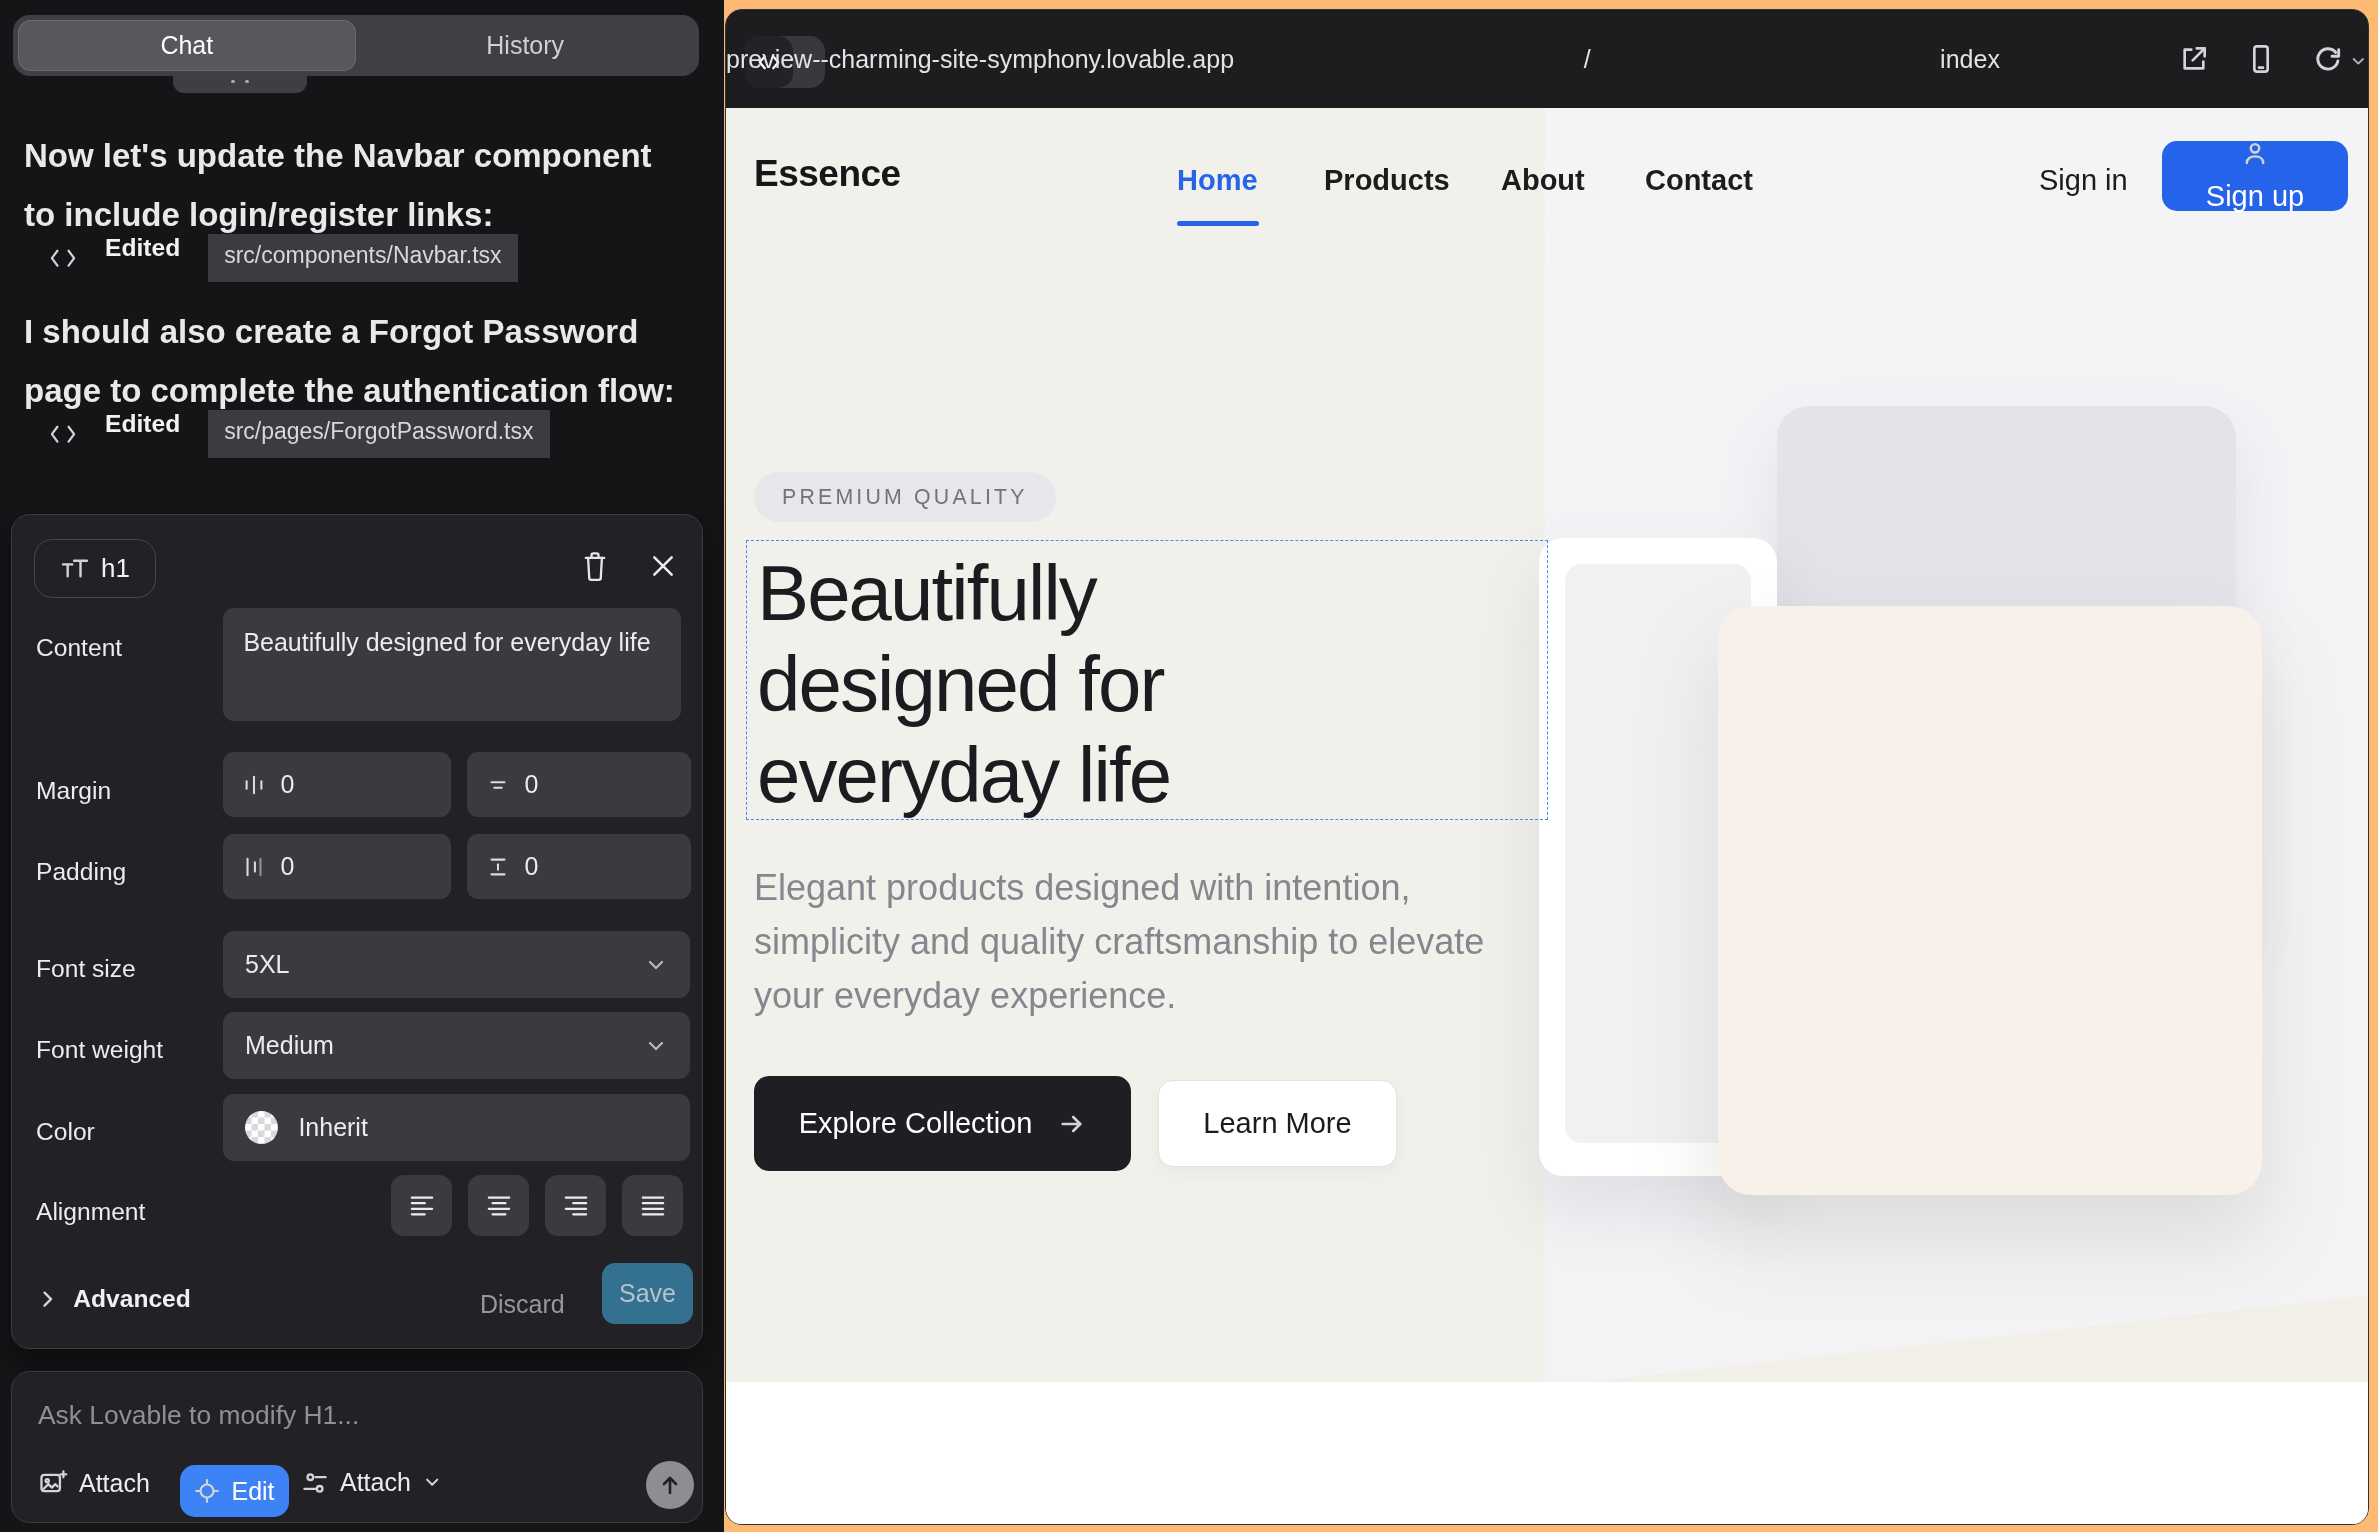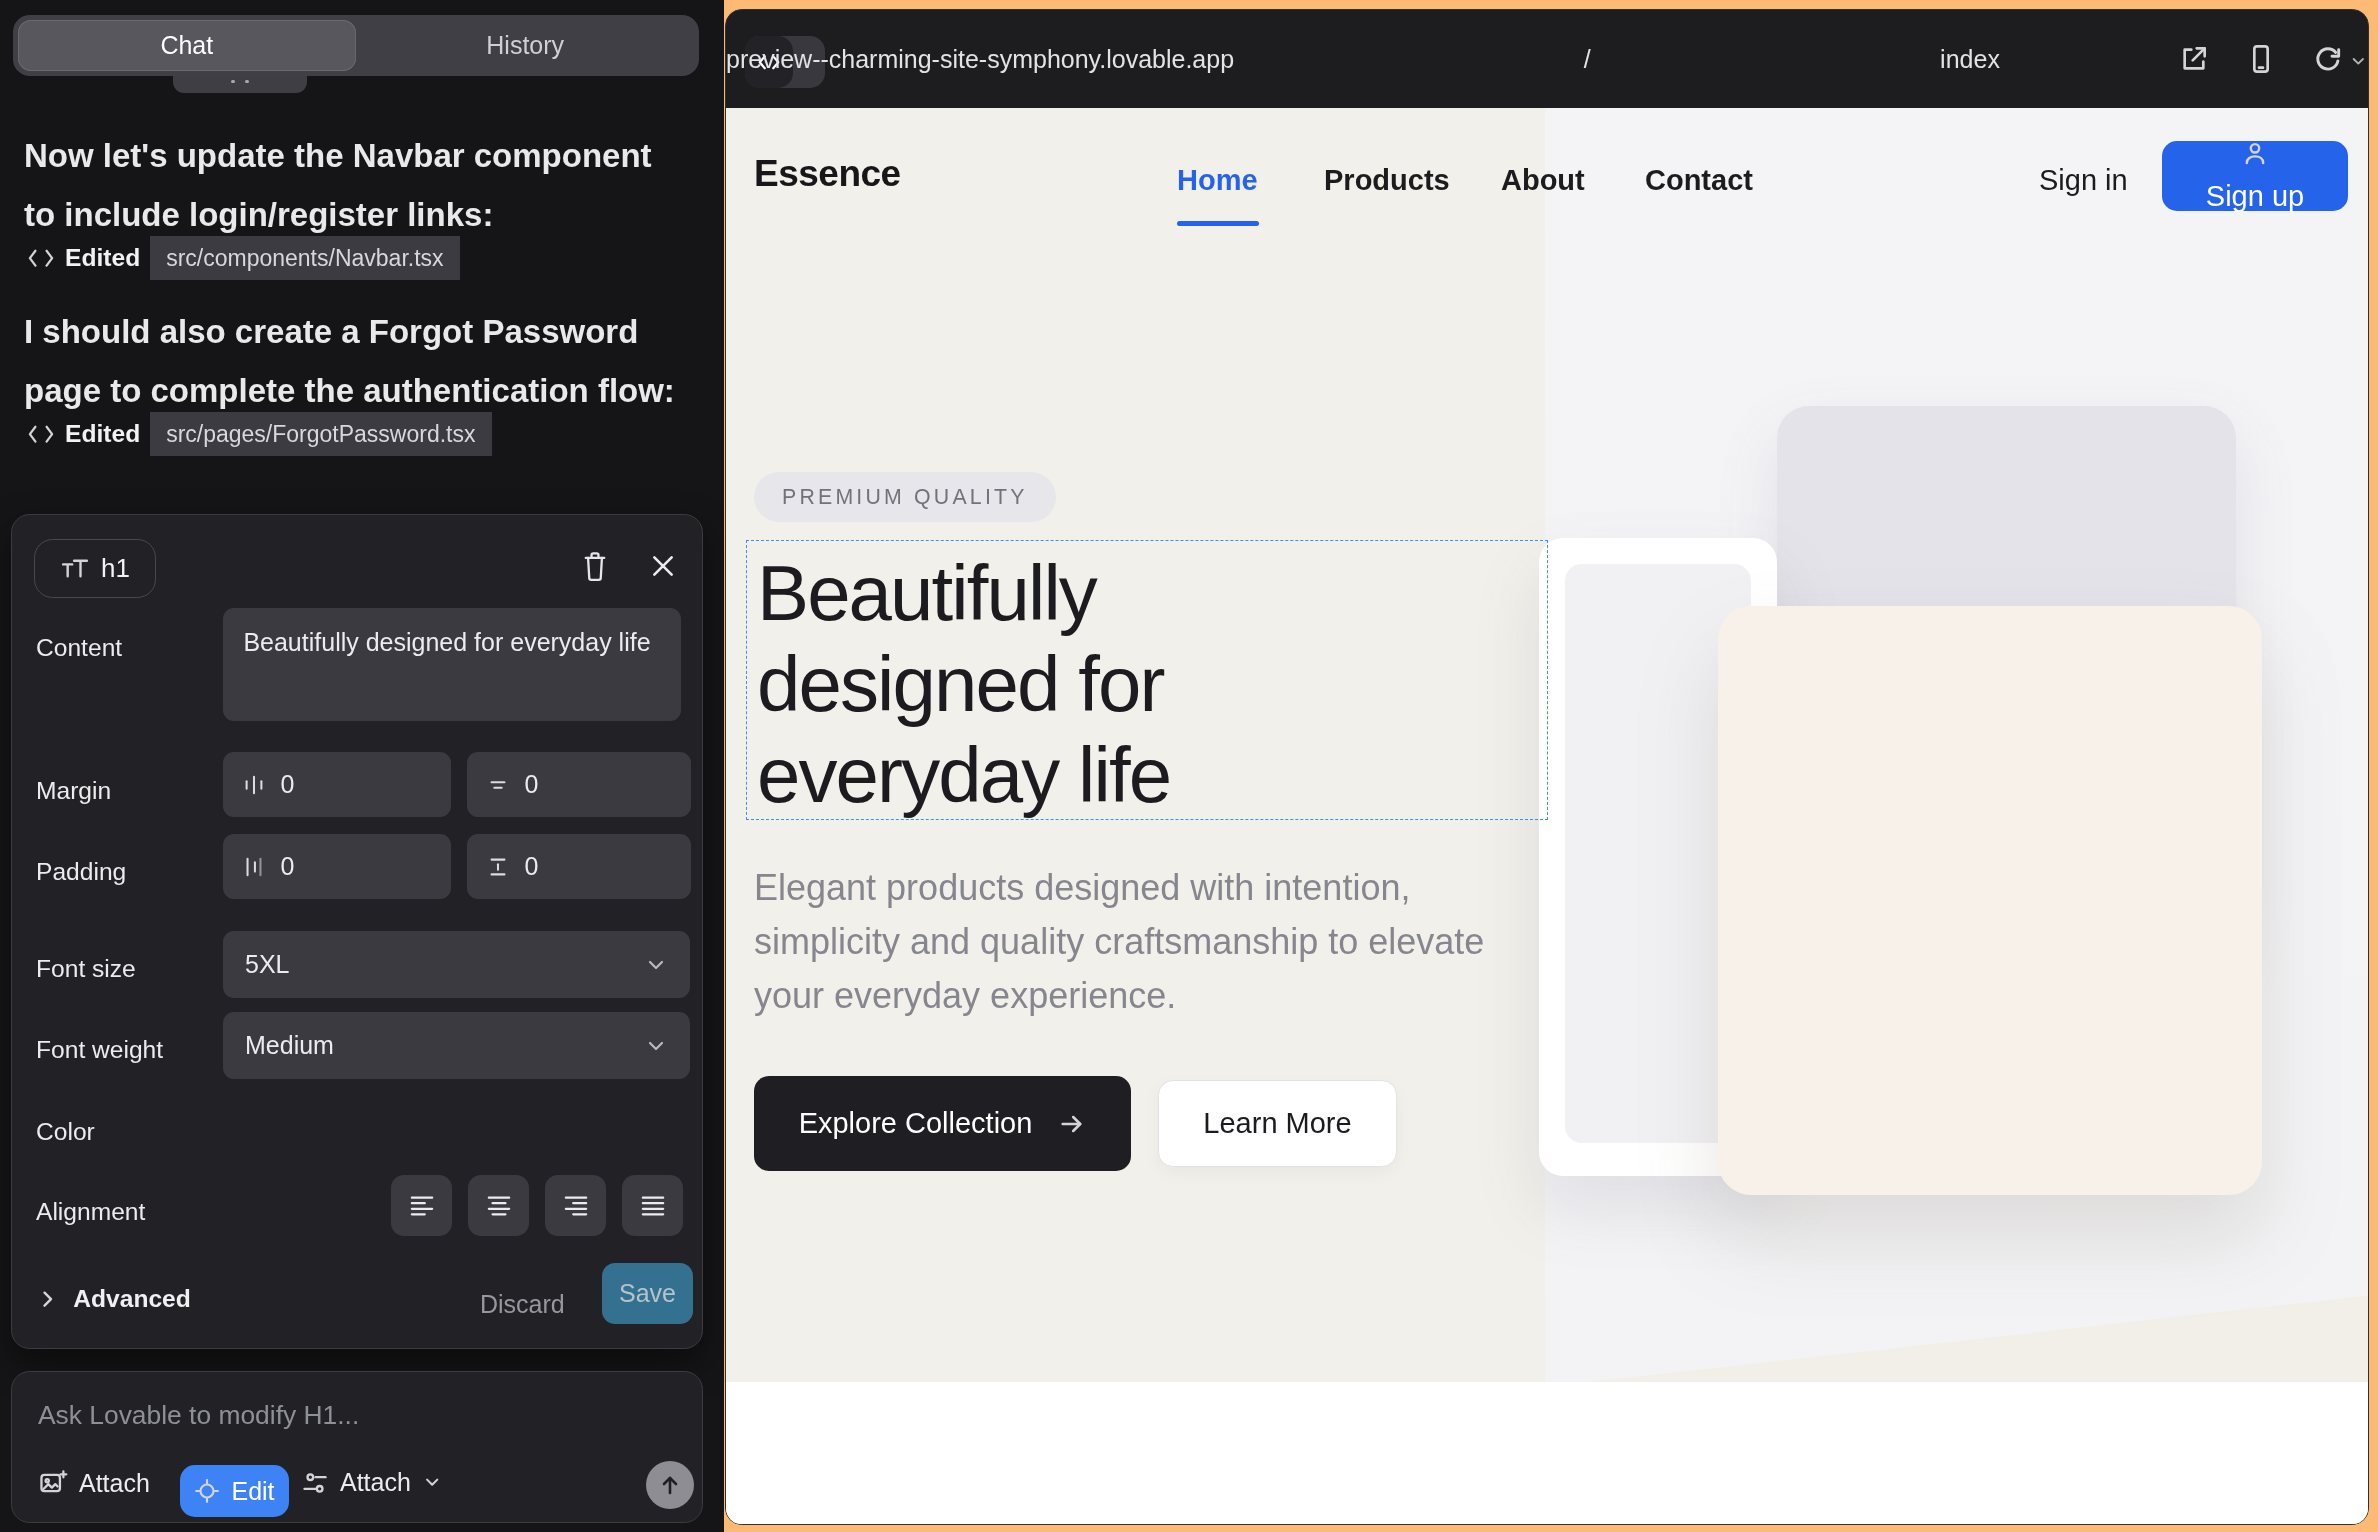--- a/index.html
+++ b/index.html
@@ -12,21 +12,21 @@
   .tabbar { position:absolute; left:13px; top:15px; width:686px; height:61px; background:#3f3f45; border-radius:16.7px; display:flex; padding:4.6px; }
   .tab { flex:1; display:flex; align-items:center; justify-content:center; font-size:25px; color:#cfcfd4; border-radius:13px; cursor:pointer; }
   .tab.active { background:#57575d; color:#ffffff; box-shadow:0 0 0 0.9px #6a6a70 inset; }
   .peek-pill { position:absolute; left:173px; top:76px; width:134px; height:16.7px; background:#3e3e44; border-radius:0 0 11px 11px; }
   .peek-pill i { position:absolute; top:3.7px; width:3.7px; height:3.7px; border-radius:50%; background:#a9a9af; }
   .peek-pill i.d1 { left:58px; } .peek-pill i.d2 { left:72px; }
 
   .msg { position:absolute; left:24px; width:660px; font-size:33px; line-height:59px; color:#e9e9eb;font-weight:bold; }
   .msg0 { top:126px; } .msg1 { top:302px; }
 
-  .editrow { position:absolute; left:27px; display:flex; align-items:center; gap:10px; height:48px; }
+  .editrow { position:absolute; left:49px; display:flex; gap:28px; height:48px; }
   .editrow0 { top:234px; } .editrow1 { top:410px; }
   .editrow .lbl { font-size:24.6px; font-weight:700; color:#f2f2f4; }
   .filechip { background:#3b3b41; border-radius:0; padding:8.3px 16px; font-size:23px; color:#d8d8dc; white-space:nowrap; }
   .icon { display:inline-flex; align-items:center; justify-content:center; color:#d4d4d8; }
 
   
   .panel { position:absolute; left:11px; top:514px; width:692px; height:835px; background:#222226; border:1.4px solid #3b3b41; border-radius:18.6px; box-shadow:0 15px 37px rgba(0,0,0,.45); }
   .tagpill { position:absolute; left:22px; top:24px; width:122px; height:59px; border:1.4px solid #48484e; border-radius:18.6px; display:flex; align-items:center; justify-content:center; gap:11px; color:#fff; }
   .tagpill .tagname { font-size:26px; color:#f2f2f4; }
   .iconbtn { position:absolute; width:37px; height:41px; display:flex; align-items:center; justify-content:center; color:#e6e6e9; cursor:pointer; }
@@ -220,20 +220,24 @@
       <div class="field selectfield" style="top:497px">
         <span>Medium</span>
         <span class="chev">
           <svg width="24" height="24" viewBox="0 0 24 24" fill="none" stroke="currentColor" stroke-width="2.2" stroke-linecap="round" stroke-linejoin="round">
               <polyline points="6,9 12,15 18,9"></polyline>
             </svg>
         </span>
       </div>
 
       <div class="flabel" style="top:603px">Color</div>
+      <div class="field selectfield" style="top:579px">
+        <span class="swatch"></span>
+        <span>Inherit</span>
+      </div>
 
       <div class="flabel" style="top:683px">Alignment</div>
       <div class="alignbtn" style="left:379px">
         <svg width="28" height="24" viewBox="0 0 30 26" fill="none" stroke="currentColor" stroke-width="2.4" stroke-linecap="round">
             <path d="M4 4h22"></path>
             <path d="M4 10h14"></path>
             <path d="M4 16h22"></path>
             <path d="M4 22h14"></path>
           </svg>
       </div>

